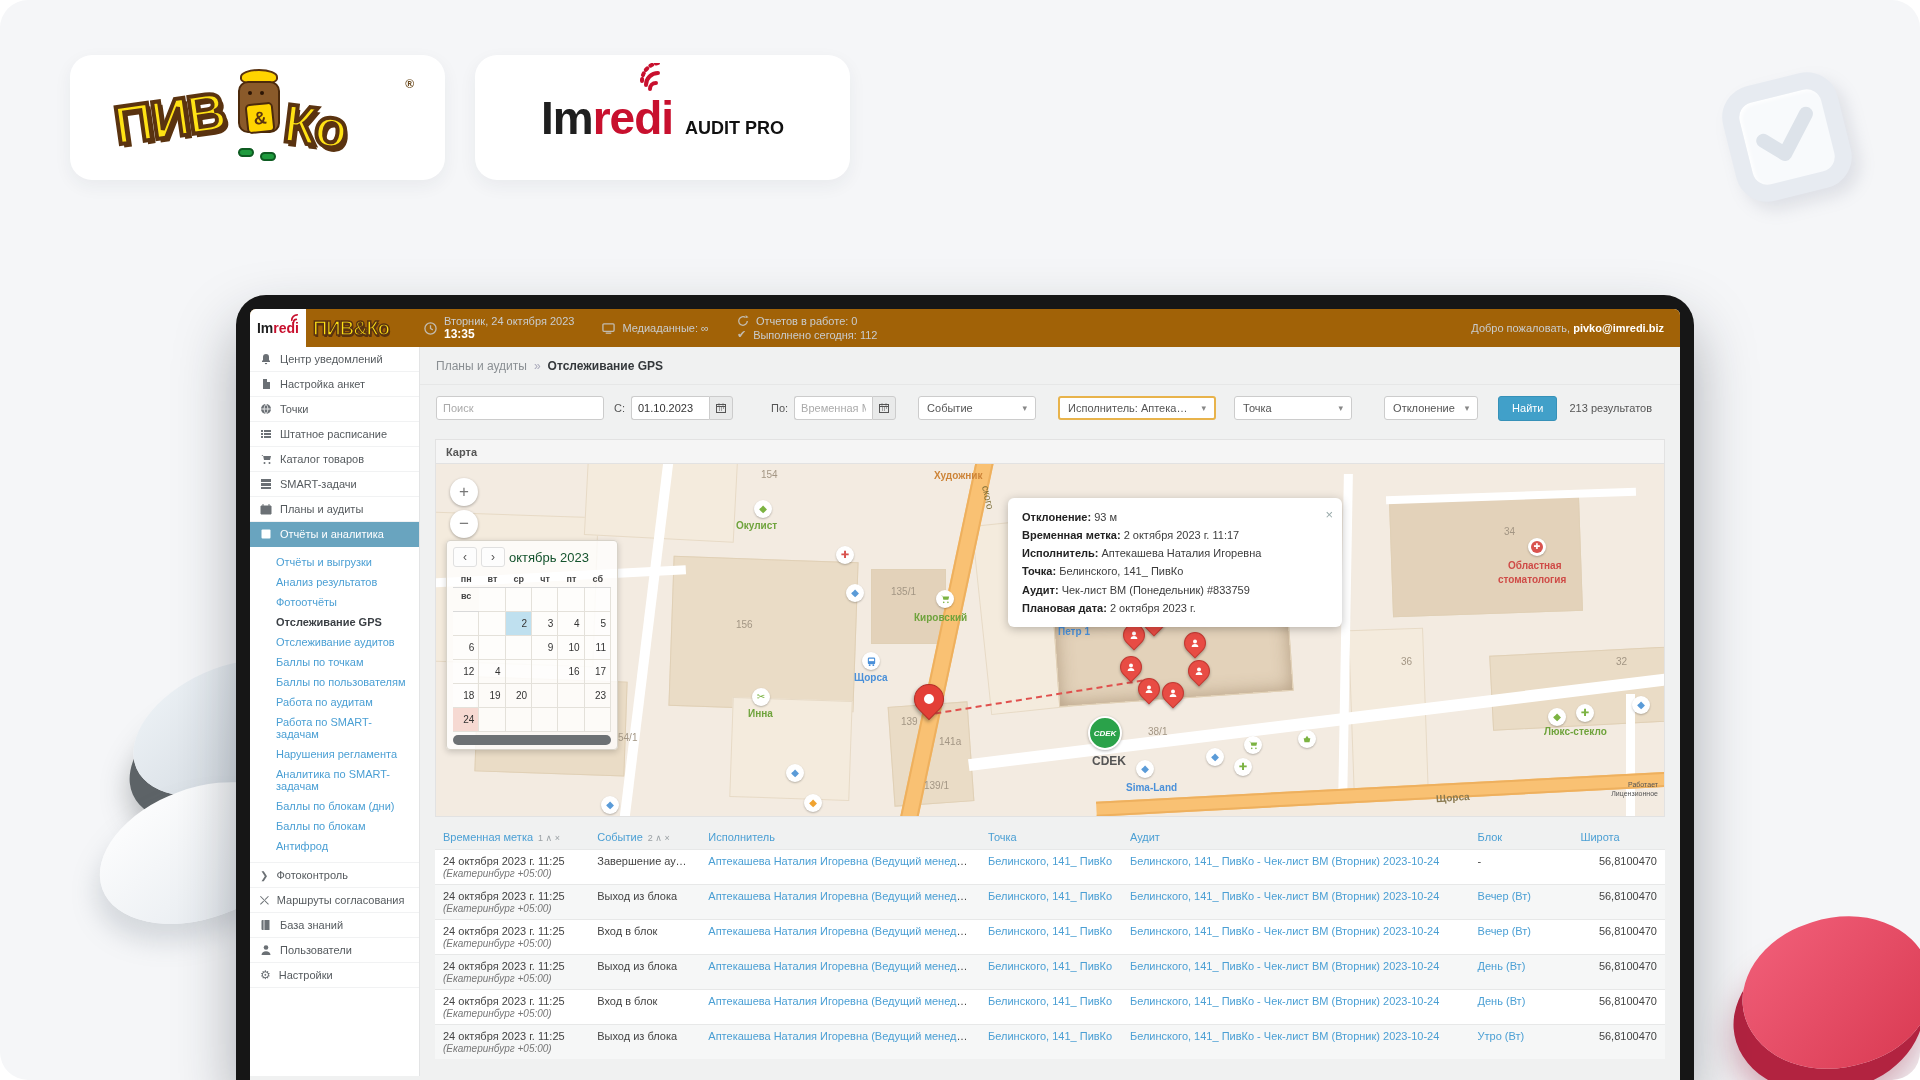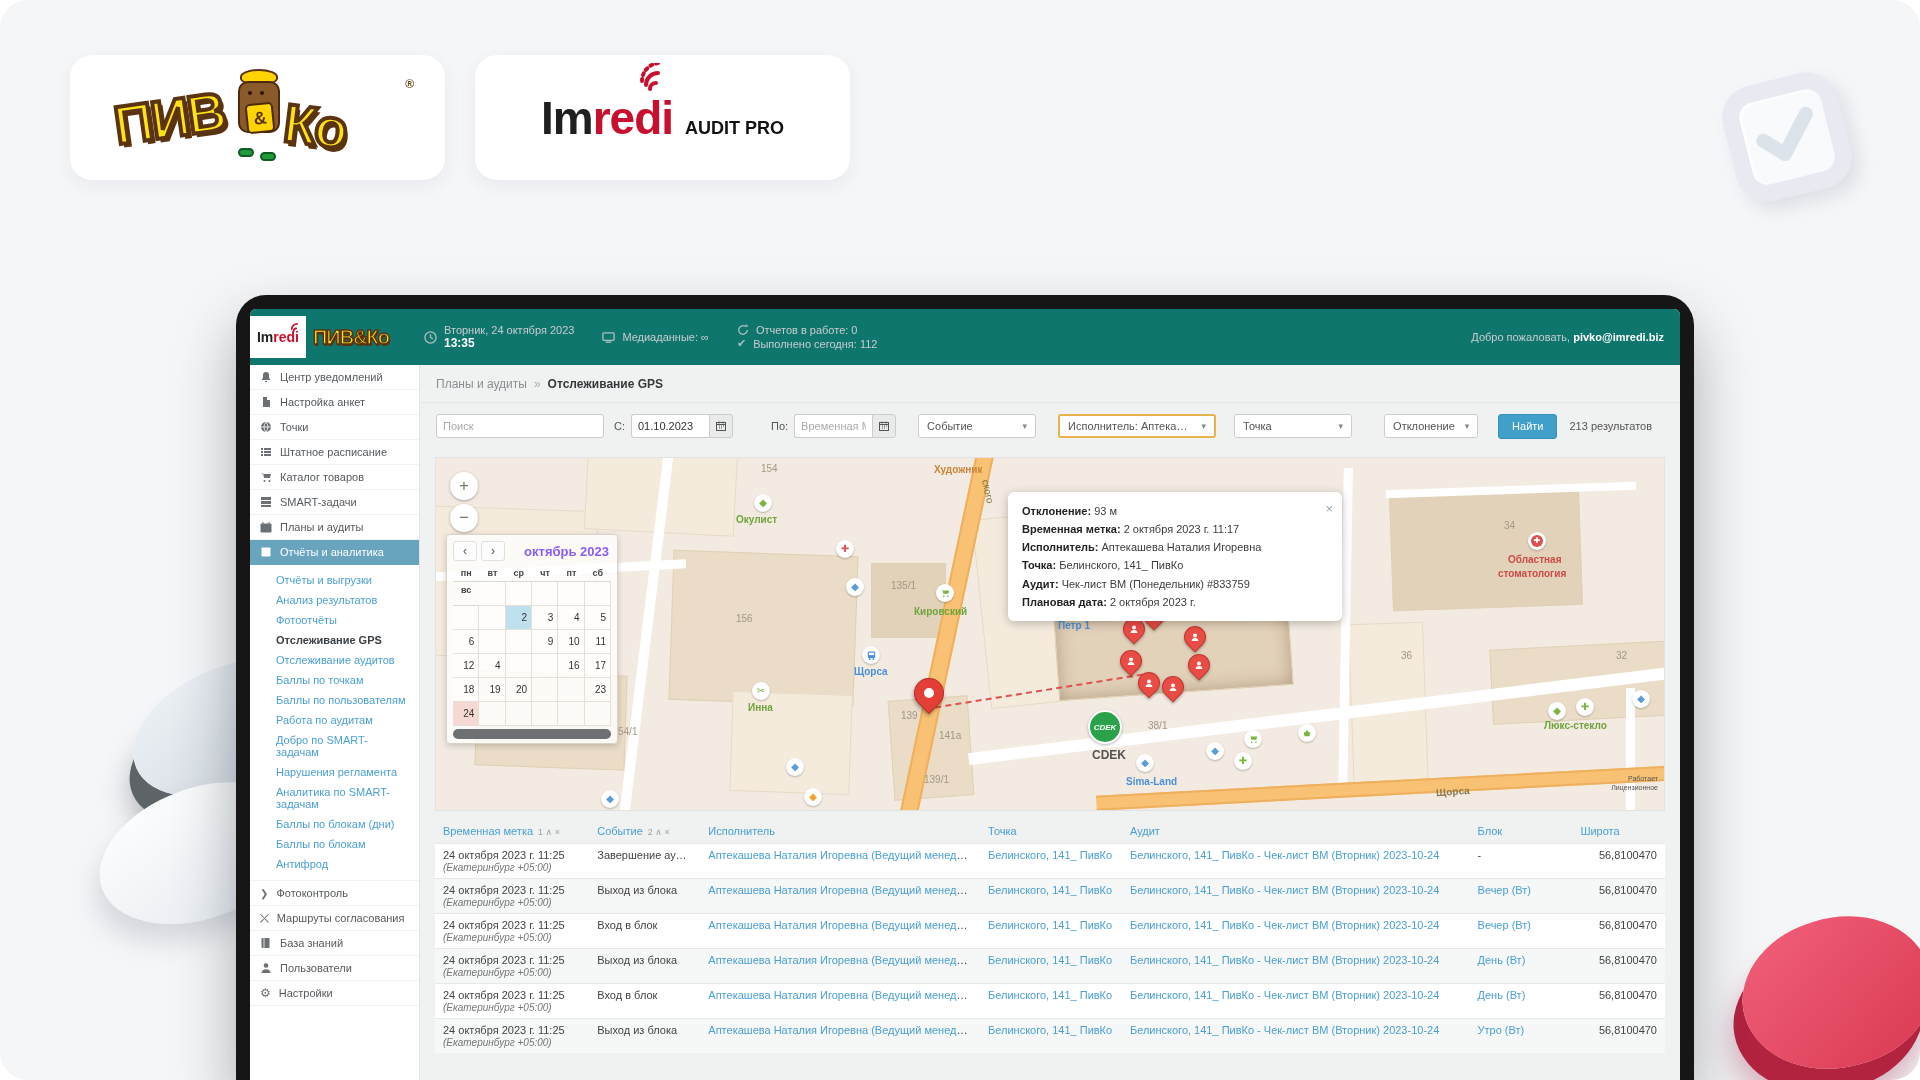--- a/index.html
+++ b/index.html
@@ -37,21 +37,21 @@
   .deco-check svg{position:absolute;left:8px;top:12px;}
   .deco-disc-top{position:absolute;left:128px;top:668px;width:200px;height:120px;background:linear-gradient(160deg,#eef3f7,#cfd6dd);border-radius:50%;transform:rotate(-24deg);box-shadow:-14px 22px 0 #5d6367, -20px 34px 28px rgba(60,65,70,.35);}
   .deco-disc-bot{position:absolute;left:96px;top:788px;width:210px;height:130px;background:linear-gradient(160deg,#ffffff,#e4e9ee);border-radius:50%;transform:rotate(-20deg);box-shadow:-10px 16px 24px rgba(120,130,145,.25);}
   .deco-red{position:absolute;left:1742px;top:918px;width:190px;height:150px;background:linear-gradient(150deg,#f2607a,#d93a52);border-radius:48% 52% 46% 54%;transform:rotate(-18deg);box-shadow:-16px 20px 0 #b22340, -22px 34px 30px rgba(150,30,60,.35);}
 
   
   #laptop{position:absolute;left:236px;top:295px;width:1458px;height:785px;background:#161616;border-radius:30px 30px 0 0;padding:14px 14px 0 14px;box-shadow:0 30px 60px rgba(30,35,45,.35);}
   #screen{position:relative;width:1430px;height:771px;background:#f0f1f1;border-radius:6px 6px 0 0;overflow:hidden;}
 
   
-  #topbar{position:relative;height:56px;background:#0f766e;display:flex;align-items:center;color:#c9ccce;font-size:11px;}
+  #topbar{position:relative;height:38px;background:#a16207;display:flex;align-items:center;color:#c9ccce;font-size:11px;}
   .tb-imredi{width:56px;height:42px;background:#fff;display:flex;align-items:center;justify-content:center;position:relative;}
   .tb-imredi .t{font-weight:900;font-size:14px;color:#1f1f1f;}
   .tb-imredi .t b{color:#c8102e;}
   .tb-pivko{position:relative;width:90px;height:42px;display:flex;align-items:center;justify-content:center;}
   .tb-pivko span{font-weight:900;font-size:20px;color:#ffe214;-webkit-text-stroke:1.5px #5a3310;text-shadow:1px 2px 0 #5a3310;letter-spacing:-1px;}
   .tb-group{display:flex;align-items:center;margin-left:28px;gap:7px;}
   .tb-ico{opacity:.85;display:flex;}
   .tb-strong{color:#fff;font-weight:700;font-size:12px;}
   .tb-right{margin-left:auto;margin-right:16px;}
   .tb-right b{color:#fff;}
@@ -107,21 +107,21 @@
   .zoombtn{position:absolute;width:28px;height:28px;background:#fff;border-radius:50%;box-shadow:0 1px 3px rgba(0,0,0,.3);display:flex;align-items:center;justify-content:center;font-size:17px;color:#777;cursor:pointer;}
   .dashline{position:absolute;border-top:2px dashed #e0504d;}
   .ppin{position:absolute;width:22px;height:22px;background:#e84c44;border:1px solid #c23a33;border-radius:50% 50% 0 50%;transform:rotate(45deg);box-shadow:1px 1px 3px rgba(0,0,0,.3);display:flex;align-items:center;justify-content:center;cursor:pointer;}
   .ppin svg{transform:rotate(-45deg);}
   .bigpin{position:absolute;width:30px;height:30px;background:#e33f37;border:1px solid #b52d27;border-radius:50% 50% 0 50%;transform:rotate(45deg);box-shadow:1px 2px 4px rgba(0,0,0,.35);cursor:pointer;}
   .bigpin::after{content:"";position:absolute;left:9px;top:9px;width:10px;height:10px;background:#fff;border-radius:50%;}
   
   #mcal{position:absolute;left:10px;top:76px;width:172px;background:rgba(255,255,255,.78);border:1px solid #d8d3c9;border-radius:4px;box-shadow:0 2px 6px rgba(0,0,0,.18);padding:6px 6px 4px 6px;}
   #mcal .chead{display:flex;align-items:center;margin-bottom:4px;}
   #mcal .nav{width:24px;height:20px;background:#fdfdfd;border:1px solid #e0e0e0;border-radius:3px;display:flex;align-items:center;justify-content:center;color:#555;font-size:12px;cursor:pointer;margin-right:4px;}
-  #mcal .ctitle{flex:1;text-align:right;font-weight:700;font-size:13px;color:#8b5cf6;padding-right:2px;}
+  #mcal .ctitle{flex:1;font-weight:400;font-size:13px;color:#14532d;padding-right:2px;}
   .cgrid{display:grid;grid-template-columns:repeat(6,1fr);}
   .cgrid .dow{font-size:9px;font-weight:700;color:#444;text-align:center;padding:3px 0;border-bottom:1px solid #d9d9d9;}
   .cgrid .c{height:24px;font-size:10px;color:#333;display:flex;align-items:center;justify-content:flex-end;padding-right:4px;border-right:1px solid #e4e1da;border-bottom:1px solid #e4e1da;background:rgba(255,255,255,.45);}
   .cgrid .c.selb{background:#bfe0ef;}
   .cgrid .c.selp{background:#f6d9d2;}
   #mcal .scroll{height:10px;background:#6d7174;border-radius:5px;margin-top:3px;}
   
   #popup{position:absolute;left:572px;top:34px;width:334px;background:#fff;border-radius:6px;box-shadow:0 2px 10px rgba(0,0,0,.25);padding:10px 14px;font-size:11px;color:#3c3c3c;line-height:1.65;}
   #popup b{color:#222;}
   #popup .close{position:absolute;right:9px;top:6px;color:#9aa;font-size:13px;cursor:pointer;}
@@ -316,21 +316,21 @@
         </div>
         <div class="sb-sub">
           <a>Отчёты и выгрузки</a>
           <a>Анализ результатов</a>
           <a>Фотоотчёты</a>
           <a class="current">Отслеживание GPS</a>
           <a>Отслеживание аудитов</a>
           <a>Баллы по точкам</a>
           <a>Баллы по пользователям</a>
           <a>Работа по аудитам</a>
-          <a>Добро по SMART-задачам</a>
+          <a>Работа по SMART-задачам</a>
           <a>Нарушения регламента</a>
           <a>Аналитика по SMART-задачам</a>
           <a>Баллы по блокам (дни)</a>
           <a>Баллы по блокам</a>
           <a>Антифрод</a>
         </div>
         <div class="sb-item">
           <span style="color:#6b7075;font-size:10px;font-weight:700;">❯</span>
           <span>Фотоконтроль</span>
         </div>
@@ -402,20 +402,23 @@
           </span>
           <span class="sel" style="width:94px;margin-left:26px;justify-content:space-between;">
             <span>Отклонение</span>
                 <span class="car">▾</span>
           </span>
           <span class="btn-find" style="margin-left:14px;">Найти</span>
           <span class="results">213 результатов</span>
         </div>
 
         <div id="mappanel">
+          <div id="maphead">
+            <span>Карта</span>
+          </div>
           <div id="map">
 
             <div class="bld light" style="left:-30px;top:50px;width:190px;height:150px;transform:rotate(2deg);"></div>
             <div class="bld" style="left:40px;top:215px;width:150px;height:95px;transform:rotate(2deg);"></div>
             <div class="bld light" style="left:150px;top:-10px;width:150px;height:85px;transform:rotate(3deg);"></div>
             <div class="bld" style="left:235px;top:95px;width:185px;height:150px;transform:rotate(2deg);"></div>
             <div class="bld light" style="left:295px;top:235px;width:120px;height:100px;transform:rotate(2deg);"></div>
             <div class="bld dot" style="left:435px;top:105px;width:75px;height:75px;"></div>
             <div class="bld light" style="left:545px;top:55px;width:125px;height:190px;transform:rotate(-6deg);"></div>
             <div class="bld" style="left:455px;top:240px;width:80px;height:100px;transform:rotate(-4deg);"></div>

